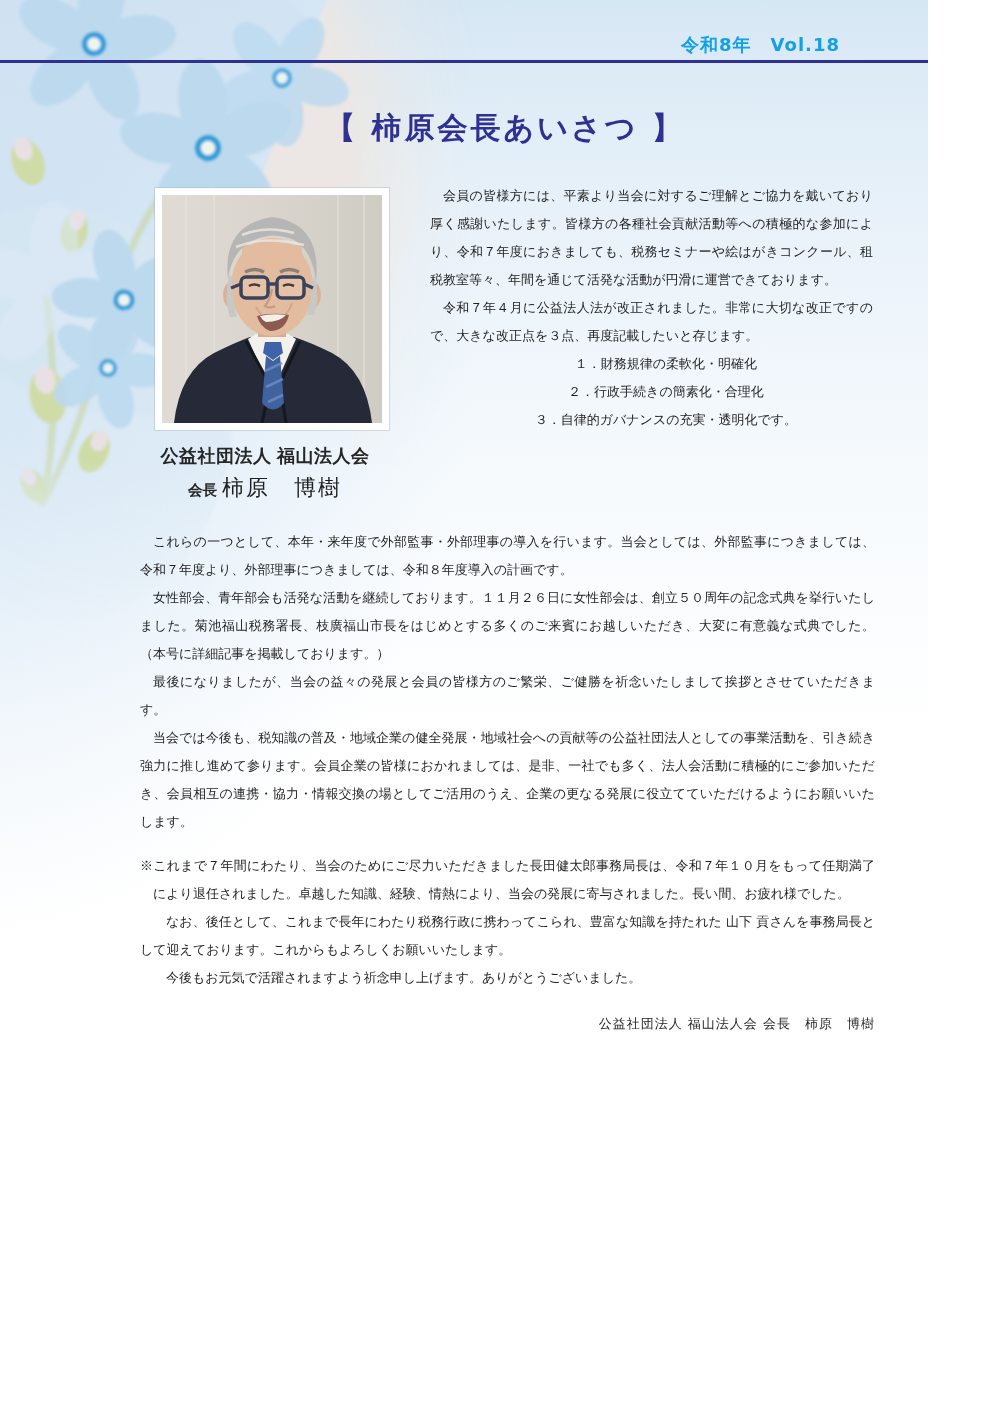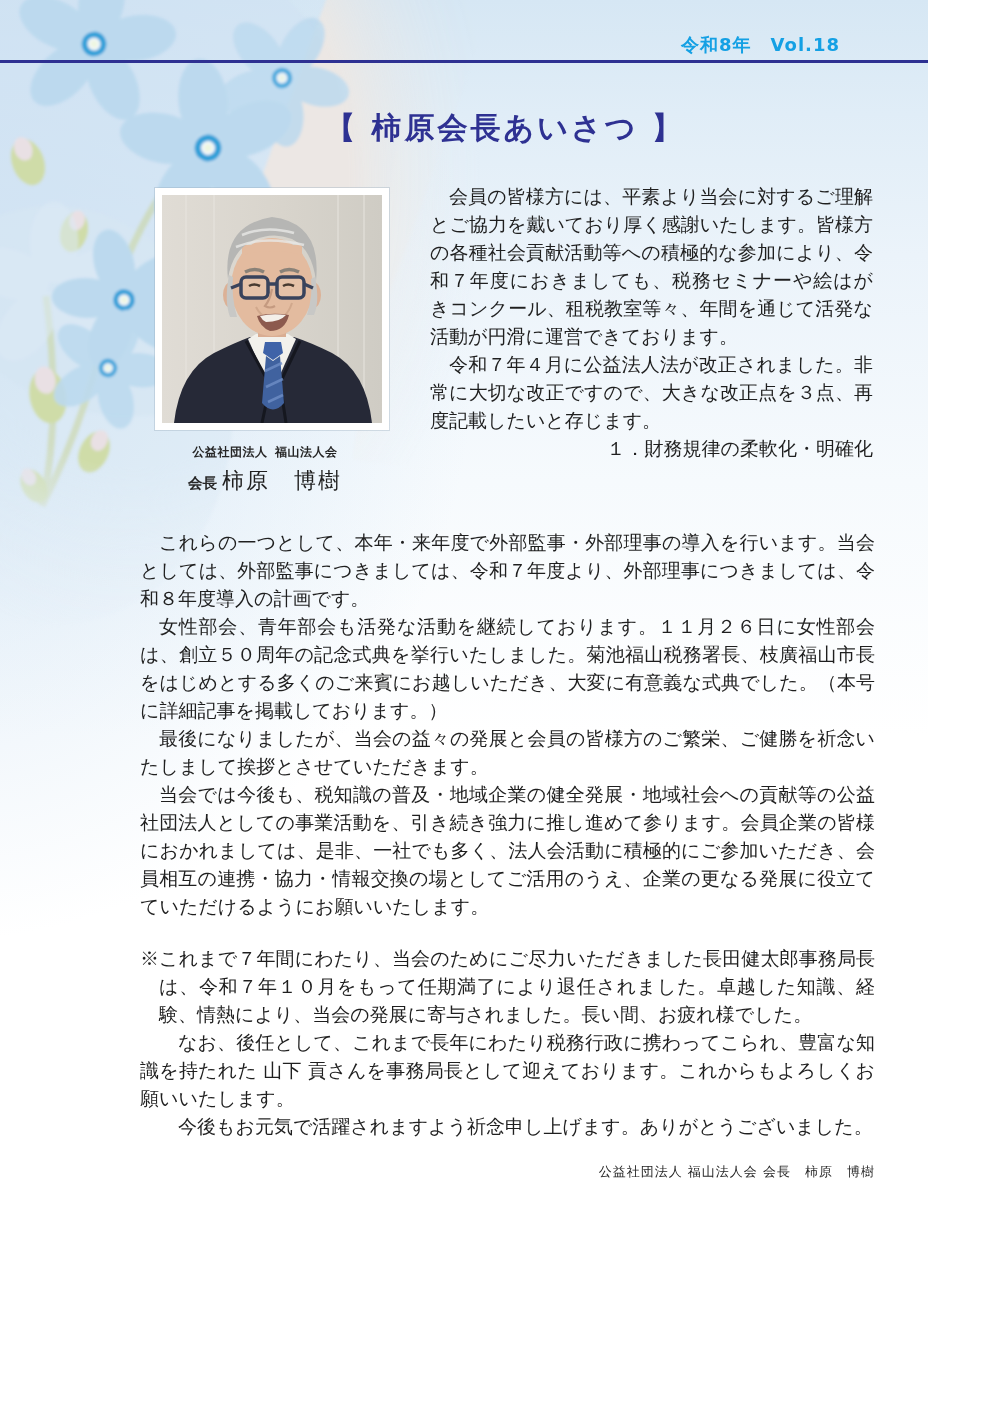--- a/index.html
+++ b/index.html
@@ -33,40 +33,40 @@
   }
   
   .portrait{
     position:absolute;left:155px;top:188px;width:220px;
     background:#ffffff;padding:7px;
     box-shadow:0 0 0 1px rgba(150,168,185,.35);
   }
   .portrait svg{display:block;}
   .caption{position:absolute;left:140px;top:444px;width:250px;text-align:center;}
   .caption .org{
-    font-family:Liberation Mono, monospace;
-    font-weight:bold;font-size:12px;color:#262626;letter-spacing:.5px;
+    font-family:Liberation Sans, sans-serif;
+    font-weight:bold;font-size:18px;color:#262626;letter-spacing:.5px;
   }
   .caption .who{margin-top:5px;white-space:nowrap;}
   .caption .role{
     font-family:"DejaVu Sans","Liberation Sans",sans-serif;
     font-weight:bold;font-size:14.5px;color:#262626;
   }
   .caption .name{font-size:22px;color:#1f1f1f;letter-spacing:2px;}
   
   .col-text{position:absolute;left:430px;top:182px;width:443px;}
   .main-text{position:absolute;left:140px;top:528px;width:735px;}
   .col-text p,.main-text p{
-    margin:0;font-size:19px;line-height:28px;
+    margin:0;font-size:13px;line-height:28px;
     text-align:justify;text-justify:inter-ideograph;
   }
   p.indent{text-indent:1em;}
   .num-list{padding-left:1.8em;}
-  .num-list p{text-align:right;}
-  .note-block{margin-top:24px;}
+  .num-list p{text-align:center;}
+  .note-block{margin-top:16px;}
   p.note-first{padding-left:1em;text-indent:-1em;}
   p.note-rest{text-indent:2em;}
   .signature{
     margin-top:18px;text-align:right;
     font-size:13px;line-height:28px;letter-spacing:1px;
   }
 </style>
 </head>
 <body>
 
@@ -218,20 +218,22 @@
       <span class="role">会長</span>
       <span class="name">柿原　博樹</span>
     </div>
   </div>
 
   <div class="col-text">
     <p class="indent">会員の皆様方には、平素より当会に対するご理解とご協力を戴いており厚く感謝いたします。皆様方の各種社会貢献活動等への積極的な参加により、令和７年度におきましても、税務セミナーや絵はがきコンクール、租税教室等々、年間を通じて活発な活動が円滑に運営できております。</p>
     <p class="indent">令和７年４月に公益法人法が改正されました。非常に大切な改正ですので、大きな改正点を３点、再度記載したいと存じます。</p>
     <div class="num-list">
       <p>１．財務規律の柔軟化・明確化</p>
+      <p>２．行政手続きの簡素化・合理化</p>
+      <p>３．自律的ガバナンスの充実・透明化です。</p>
     </div>
   </div>
 
   <div class="main-text">
     <p class="indent">これらの一つとして、本年・来年度で外部監事・外部理事の導入を行います。当会としては、外部監事につきましては、令和７年度より、外部理事につきましては、令和８年度導入の計画です。</p>
     <p class="indent">女性部会、青年部会も活発な活動を継続しております。１１月２６日に女性部会は、創立５０周年の記念式典を挙行いたしました。菊池福山税務署長、枝廣福山市長をはじめとする多くのご来賓にお越しいただき、大変に有意義な式典でした。（本号に詳細記事を掲載しております。）</p>
     <p class="indent">最後になりましたが、当会の益々の発展と会員の皆様方のご繁栄、ご健勝を祈念いたしまして挨拶とさせていただきます。</p>
     <p class="indent">当会では今後も、税知識の普及・地域企業の健全発展・地域社会への貢献等の公益社団法人としての事業活動を、引き続き強力に推し進めて参ります。会員企業の皆様におかれましては、是非、一社でも多く、法人会活動に積極的にご参加いただき、会員相互の連携・協力・情報交換の場としてご活用のうえ、企業の更なる発展に役立てていただけるようにお願いいたします。</p>
 
     <div class="note-block">

